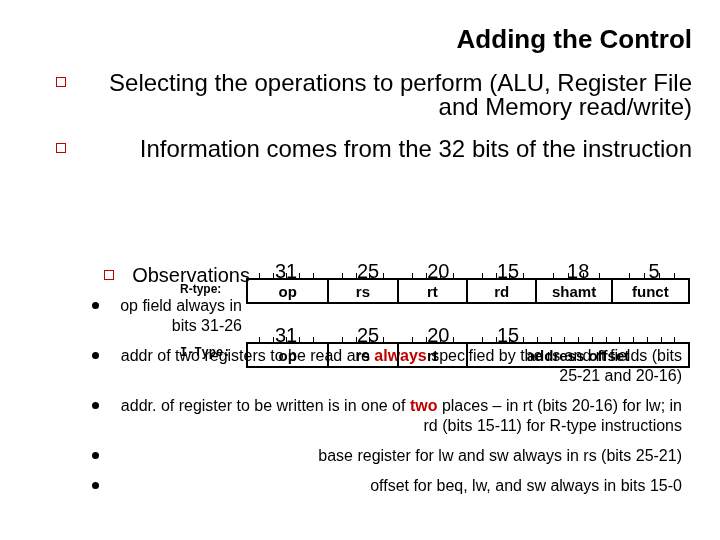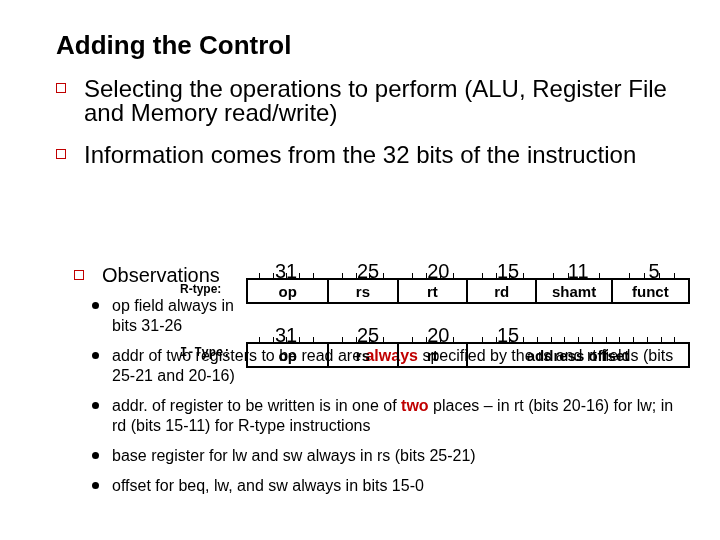--- a/index.html
+++ b/index.html
@@ -10,22 +10,23 @@
     background: #fff;
     font-family: Arial, Helvetica, sans-serif;
     color: #000;
     font-size: 16px;
     overflow: hidden;
   }
   .slide {
     position: relative;
     width: 720px;
     height: 540px;
-    padding: 30px 28px 0 56px;
-    box-sizing: border-box;
+    padding: 24px 28px 0 56px;
+    box-sizing: border-box;
+    text-align: right;
   }
   .title {
     font-size: 26px;
     font-weight: bold;
     margin-bottom: 16px;
   }
   .top-list, .obs-list {
     list-style: none;
     padding: 0;
     margin: 0;
@@ -188,21 +189,21 @@
 
   <div class="diagram">
     <div class="rtype-label">R-type:</div>
     <div class="itype-label">I-Type:</div>
 
     <div class="ticks r-ticks">
       <span style="left:0%">31</span>
       <span style="left:18.5%">25</span>
       <span style="left:34.3%">20</span>
       <span style="left:50%">15</span>
-      <span style="left:65.8%">11</span>
+      <span style="left:65.8%">18</span>
       <span style="left:82.9%">5</span>
       <span style="left:100%">0</span>
     </div>
     <div class="tickmarks r-marks">
       <i style="left:3%"></i>
         <i style="left:6%"></i>
         <i style="left:9%"></i>
         <i style="left:12%"></i>
         <i style="left:15%"></i>
       <i style="left:21.6%"></i>

